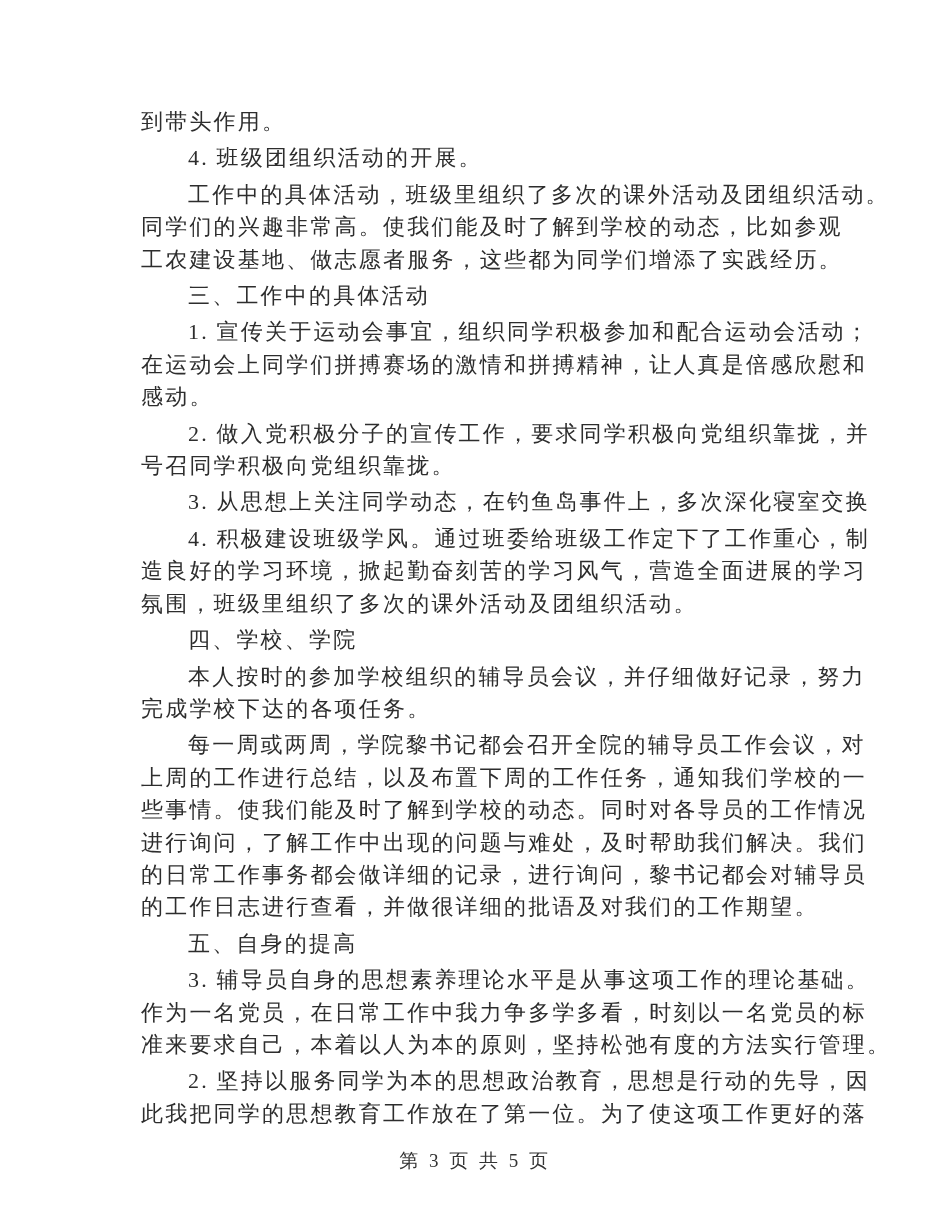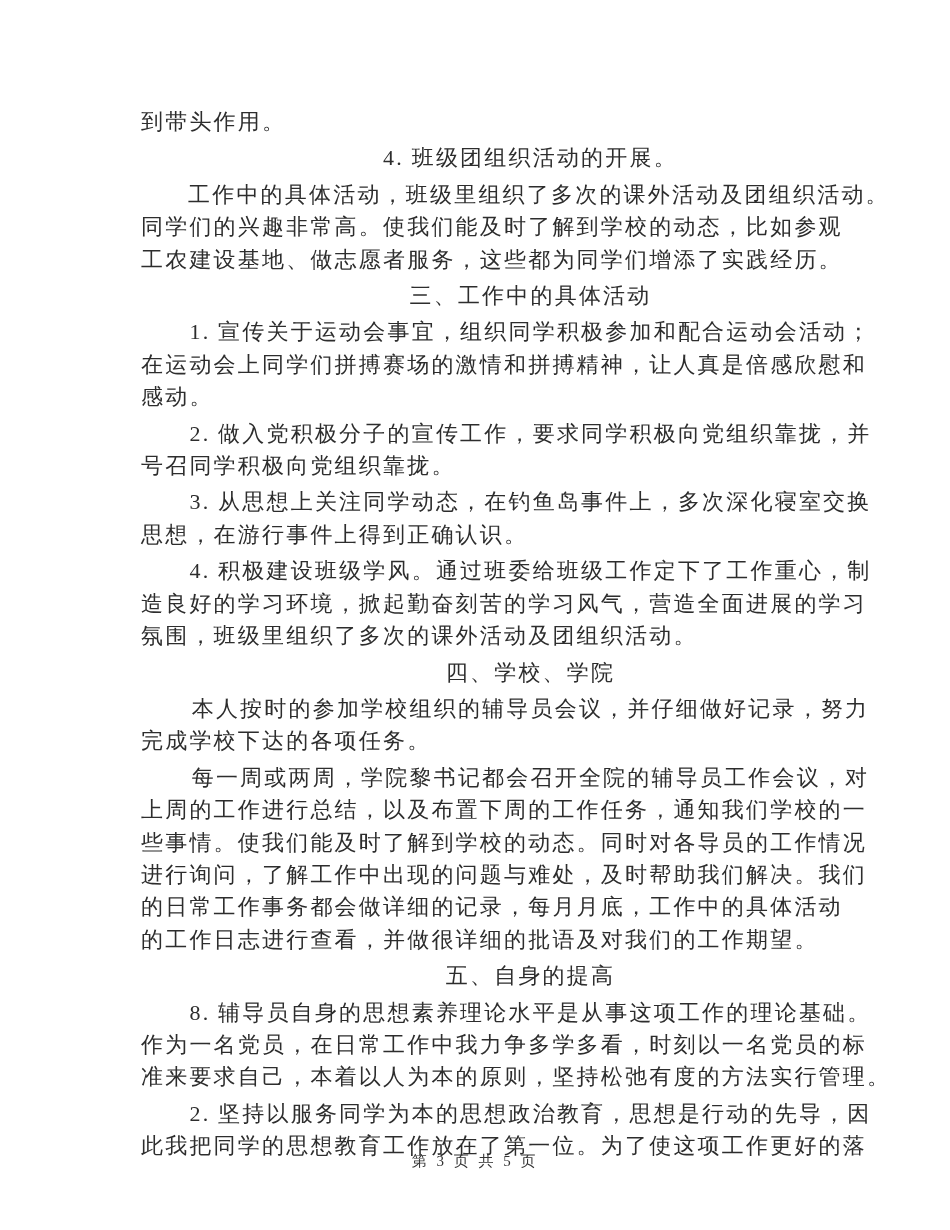--- a/index.html
+++ b/index.html
@@ -28,29 +28,28 @@
   }
   .line {
     font-size: 22px;
     line-height: 32.4px;
     letter-spacing: 2.2px;
     white-space: nowrap;
     font-weight: 400;
   }
   .line.indent {
     padding-left: 47px;
-    text-align: center;
   }
   .footer {
     position: absolute;
     left: 0;
     right: 0;
     top: 1150px;
     text-align: center;
-    font-size: 15px;
+    font-size: 19px;
     line-height: 22px;
     letter-spacing: 3px;
     color: #333333;
     font-family: "Liberation Serif", serif;
   }
 </style>
 </head>
 <body>
 
 <div class="page">
@@ -73,47 +72,46 @@
         <div class="line indent">1. 宣传关于运动会事宜，组织同学积极参加和配合运动会活动；</div>
         <div class="line">在运动会上同学们拼搏赛场的激情和拼搏精神，让人真是倍感欣慰和</div>
         <div class="line">感动。</div>
       </div>
       <div class="para">
         <div class="line indent">2. 做入党积极分子的宣传工作，要求同学积极向党组织靠拢，并</div>
         <div class="line">号召同学积极向党组织靠拢。</div>
       </div>
       <div class="para">
         <div class="line indent">3. 从思想上关注同学动态，在钓鱼岛事件上，多次深化寝室交换</div>
-        <div class="line">思想，在游行事件上得到正确认识。</div>
       </div>
       <div class="para">
         <div class="line indent">4. 积极建设班级学风。通过班委给班级工作定下了工作重心，制</div>
         <div class="line">造良好的学习环境，掀起勤奋刻苦的学习风气，营造全面进展的学习</div>
         <div class="line">氛围，班级里组织了多次的课外活动及团组织活动。</div>
       </div>
       <div class="para">
         <div class="line indent">四、学校、学院</div>
       </div>
       <div class="para">
         <div class="line indent">本人按时的参加学校组织的辅导员会议，并仔细做好记录，努力</div>
         <div class="line">完成学校下达的各项任务。</div>
       </div>
       <div class="para">
         <div class="line indent">每一周或两周，学院黎书记都会召开全院的辅导员工作会议，对</div>
         <div class="line">上周的工作进行总结，以及布置下周的工作任务，通知我们学校的一</div>
         <div class="line">些事情。使我们能及时了解到学校的动态。同时对各导员的工作情况</div>
         <div class="line">进行询问，了解工作中出现的问题与难处，及时帮助我们解决。我们</div>
-        <div class="line">的日常工作事务都会做详细的记录，每月月底，工作中的具体活动</div>
+        <div class="line">的日常工作事务都会做详细的记录，进行询问，黎书记都会对辅导员</div>
         <div class="line">的工作日志进行查看，并做很详细的批语及对我们的工作期望。</div>
       </div>
       <div class="para">
         <div class="line indent">五、自身的提高</div>
       </div>
       <div class="para">
-        <div class="line indent">8. 辅导员自身的思想素养理论水平是从事这项工作的理论基础。</div>
+        <div class="line indent">3. 辅导员自身的思想素养理论水平是从事这项工作的理论基础。</div>
         <div class="line">作为一名党员，在日常工作中我力争多学多看，时刻以一名党员的标</div>
         <div class="line">准来要求自己，本着以人为本的原则，坚持松弛有度的方法实行管理。</div>
       </div>
       <div class="para">
         <div class="line indent">2. 坚持以服务同学为本的思想政治教育，思想是行动的先导，因</div>
         <div class="line">此我把同学的思想教育工作放在了第一位。为了使这项工作更好的落</div>
       </div>
     </div>
   <div class="footer">第 3 页 共 5 页</div>
 </div>

